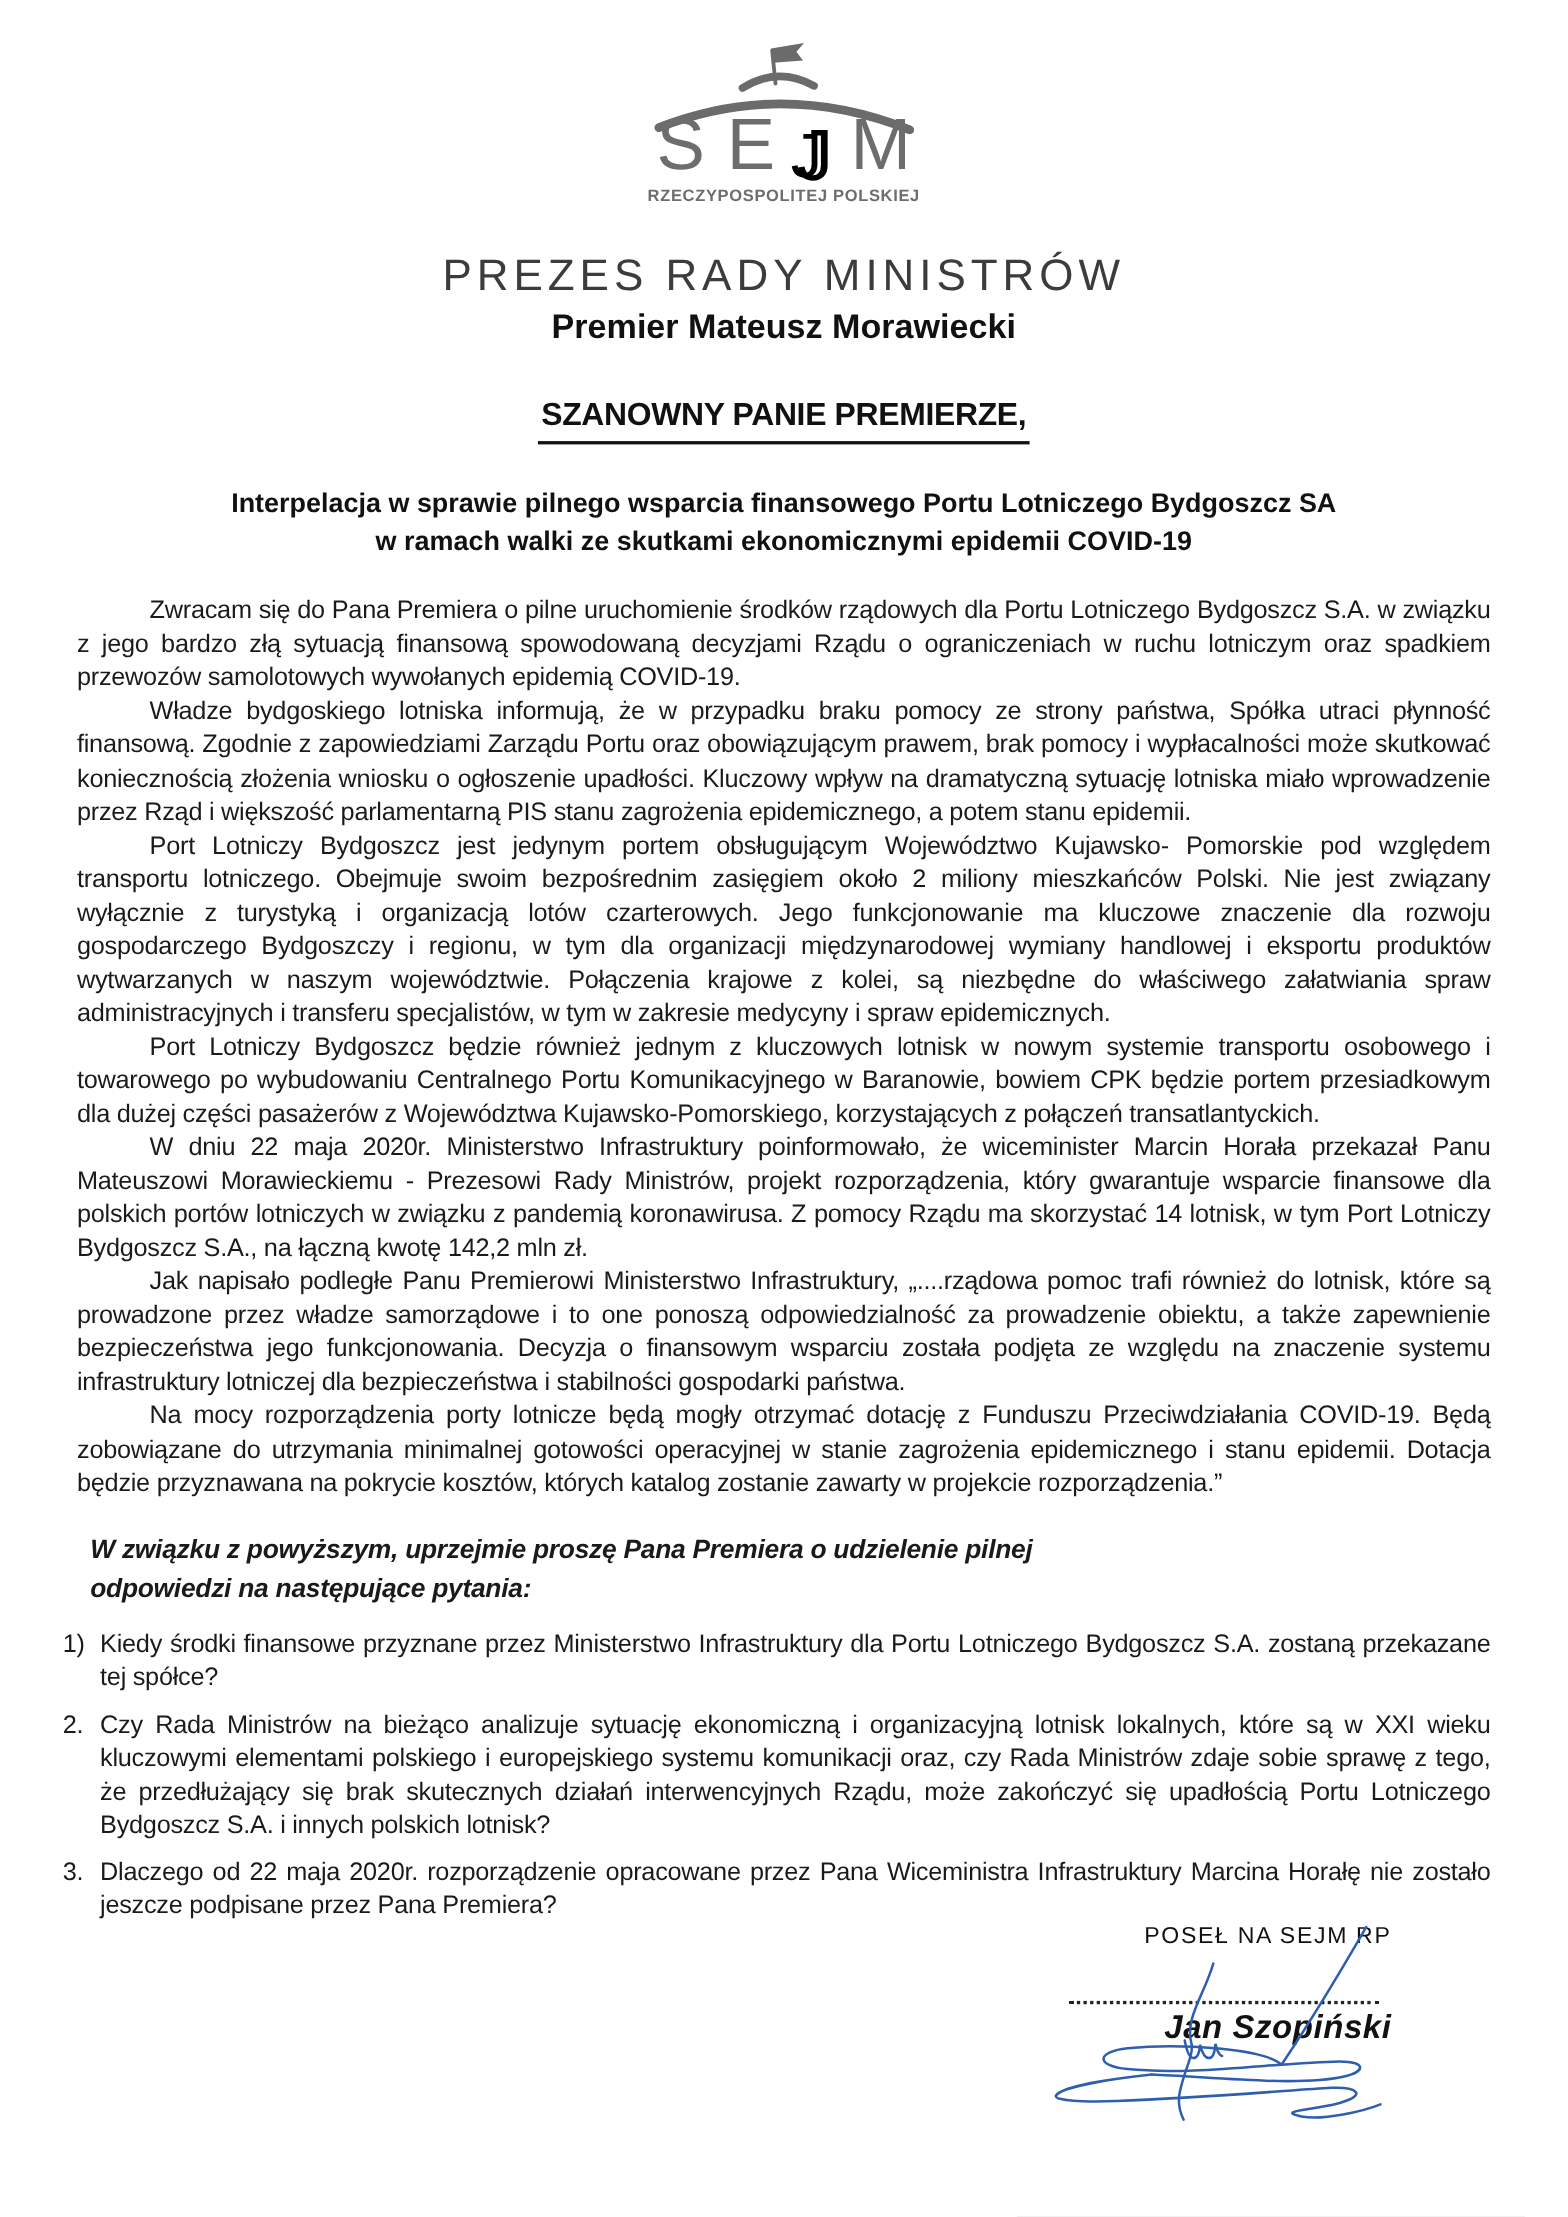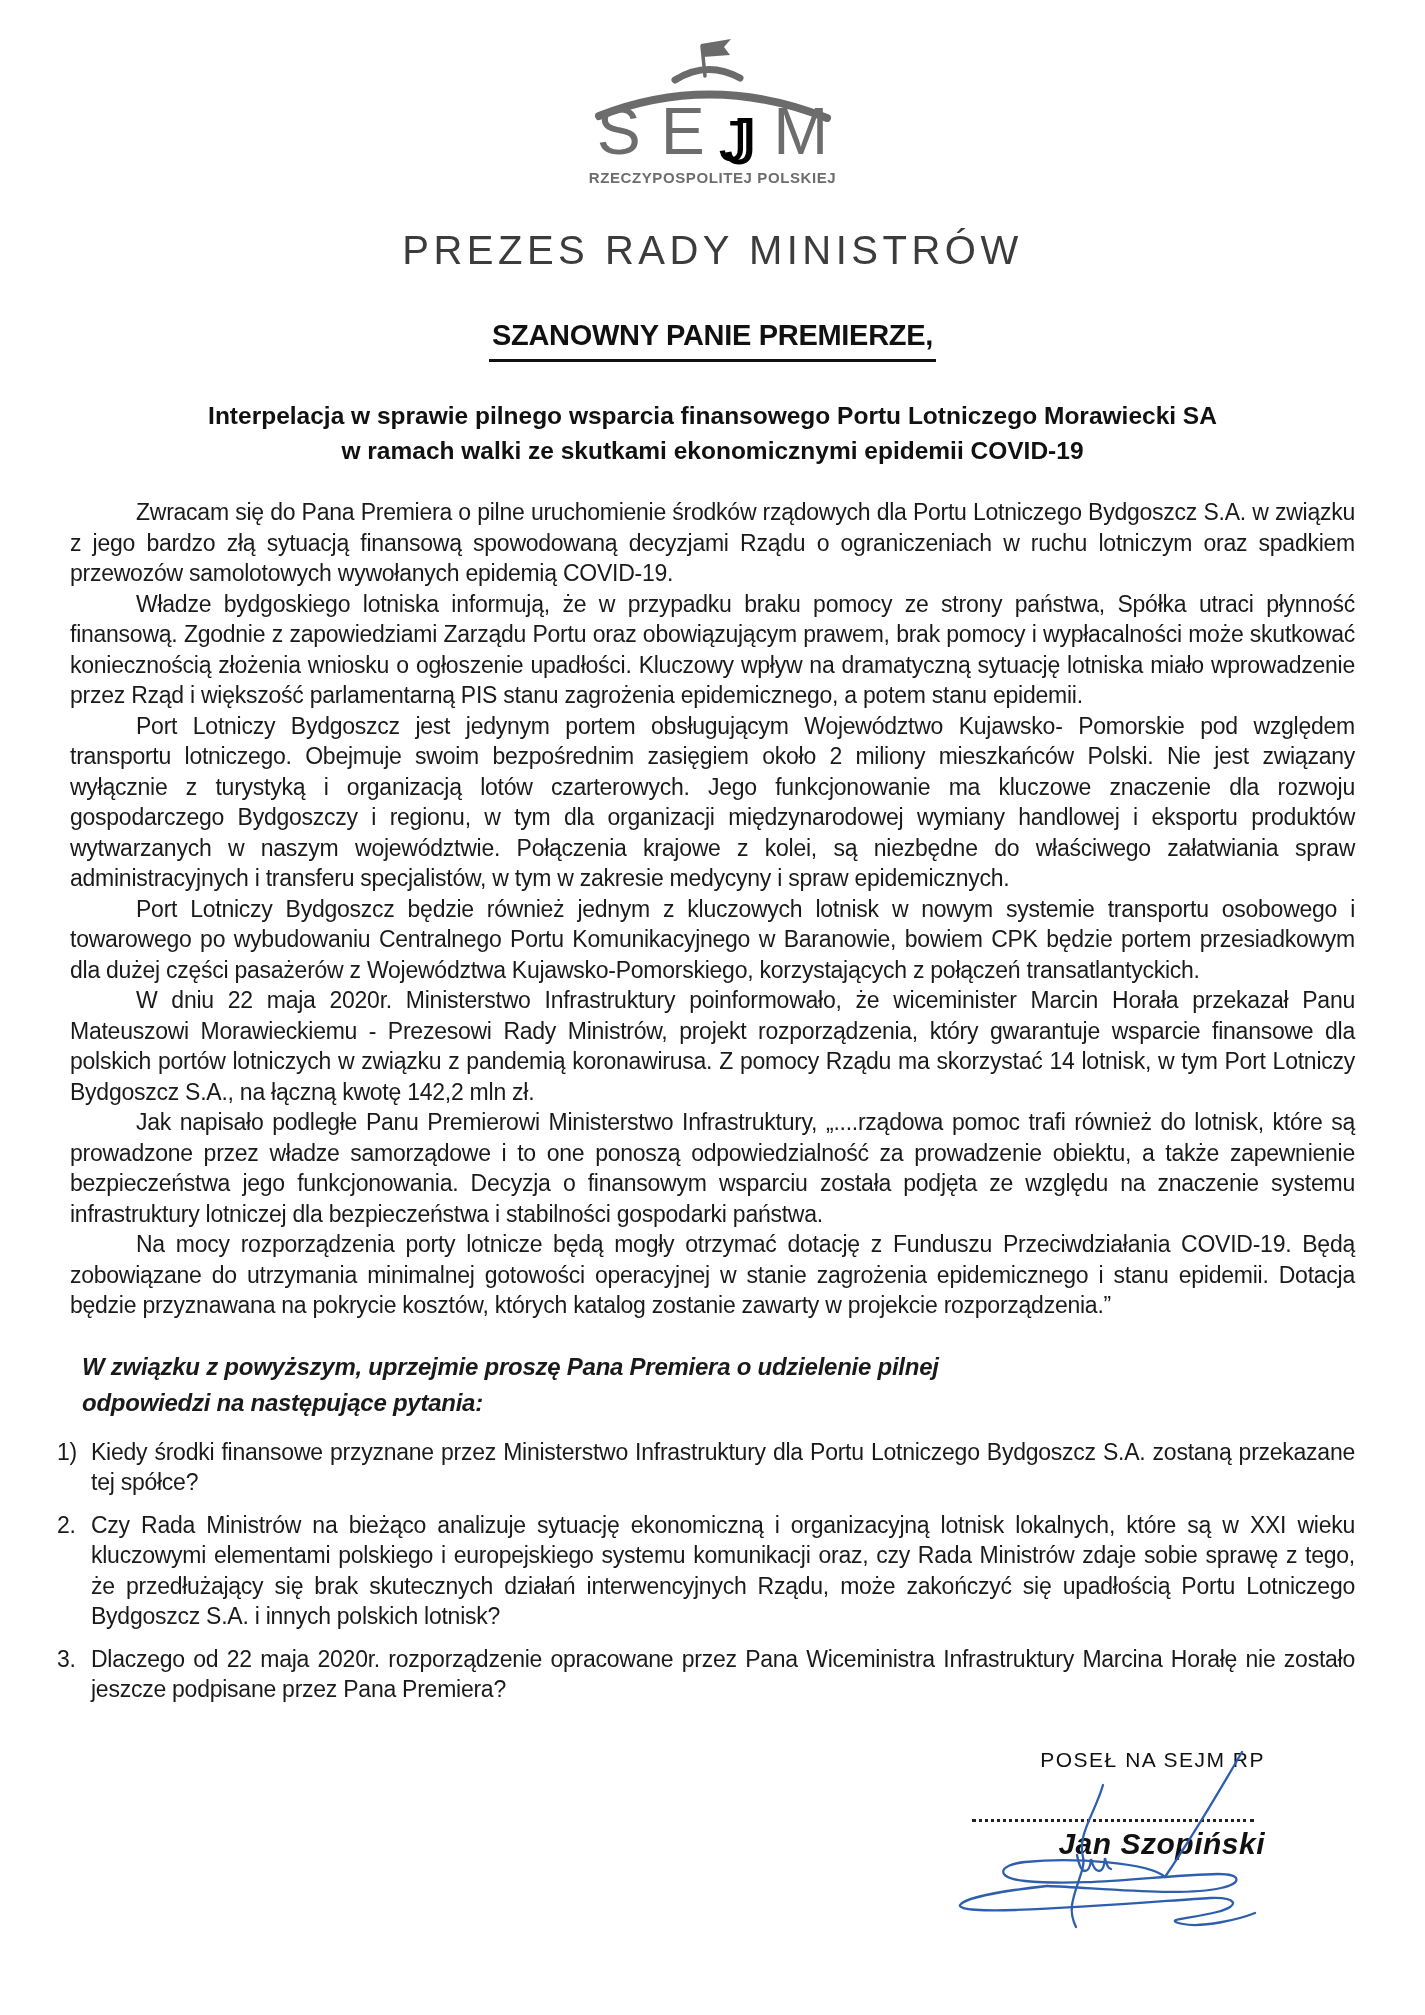--- a/index.html
+++ b/index.html
@@ -103,25 +103,26 @@
     <div class="sejm-word">
       <span class="lt">S</span>
       <span class="lt lt-e">E</span>
       <span class="jj"><span class="j1">J</span><span class="j2">J</span></span>
       <span class="lt">M</span>
     </div>
 
     <div class="logo-subtitle">RZECZYPOSPOLITEJ POLSKIEJ</div>
 
     <div class="office-line">PREZES RADY MINISTRÓW</div>
+    <div class="recipient-line">Premier Mateusz Morawiecki</div>
 
     <div><span class="salutation">SZANOWNY PANIE PREMIERZE,</span></div>
 
     <div class="subject">
-      <div>Interpelacja w sprawie pilnego wsparcia finansowego Portu Lotniczego Morawiecki SA</div>
+      <div>Interpelacja w sprawie pilnego wsparcia finansowego Portu Lotniczego Bydgoszcz SA</div>
       <div>w ramach walki ze skutkami ekonomicznymi epidemii COVID-19</div>
     </div>
   </div>
 
   <div class="body-text">
     <p>Zwracam się do Pana Premiera o pilne uruchomienie środków rządowych dla Portu Lotniczego Bydgoszcz S.A. w związku z jego bardzo złą sytuacją finansową spowodowaną decyzjami Rządu o ograniczeniach w ruchu lotniczym oraz spadkiem przewozów samolotowych wywołanych epidemią COVID-19.</p>
     <p>Władze bydgoskiego lotniska informują, że w przypadku braku pomocy ze strony państwa, Spółka utraci płynność finansową. Zgodnie z zapowiedziami Zarządu Portu oraz obowiązującym prawem, brak pomocy i wypłacalności może skutkować koniecznością złożenia wniosku o ogłoszenie upadłości. Kluczowy wpływ na dramatyczną sytuację lotniska miało wprowadzenie przez Rząd i większość parlamentarną PIS stanu zagrożenia epidemicznego, a potem stanu epidemii.</p>
     <p>Port Lotniczy Bydgoszcz jest jedynym portem obsługującym Województwo Kujawsko- Pomorskie pod względem transportu lotniczego. Obejmuje swoim bezpośrednim zasięgiem około 2 miliony mieszkańców Polski. Nie jest związany wyłącznie z turystyką i organizacją lotów czarterowych. Jego funkcjonowanie ma kluczowe znaczenie dla rozwoju gospodarczego Bydgoszczy i regionu, w tym dla organizacji międzynarodowej wymiany handlowej i eksportu produktów wytwarzanych w naszym województwie. Połączenia krajowe z kolei, są niezbędne do właściwego załatwiania spraw administracyjnych i transferu specjalistów, w tym w zakresie medycyny i spraw epidemicznych.</p>
     <p>Port Lotniczy Bydgoszcz będzie również jednym z kluczowych lotnisk w nowym systemie transportu osobowego i towarowego po wybudowaniu Centralnego Portu Komunikacyjnego w Baranowie, bowiem CPK będzie portem przesiadkowym dla dużej części pasażerów z Województwa Kujawsko-Pomorskiego, korzystających z połączeń transatlantyckich.</p>
     <p>W dniu 22 maja 2020r. Ministerstwo Infrastruktury poinformowało, że wiceminister Marcin Horała przekazał Panu Mateuszowi Morawieckiemu - Prezesowi Rady Ministrów, projekt rozporządzenia, który gwarantuje wsparcie finansowe dla polskich portów lotniczych w związku z pandemią koronawirusa. Z pomocy Rządu ma skorzystać 14 lotnisk, w tym Port Lotniczy Bydgoszcz S.A., na łączną kwotę 142,2 mln zł.</p>

